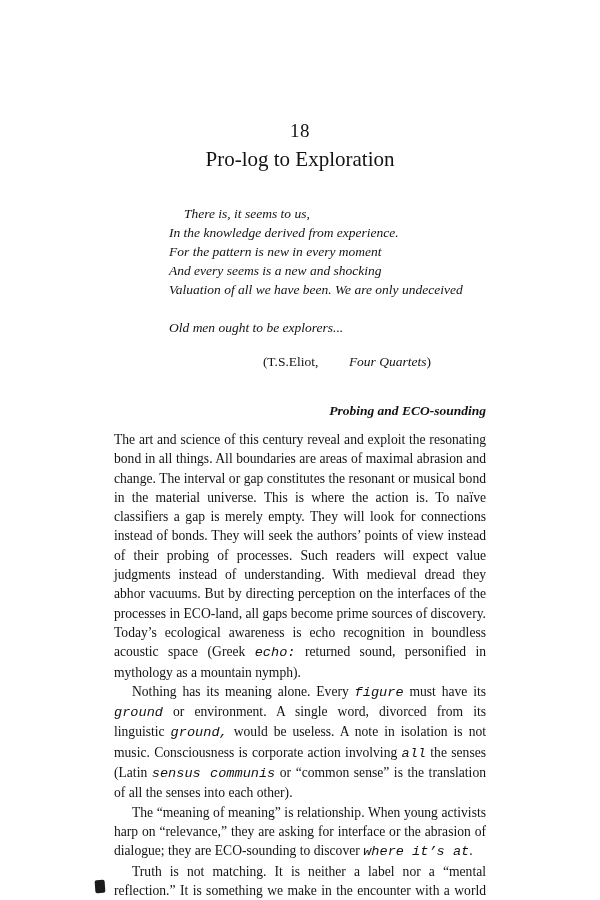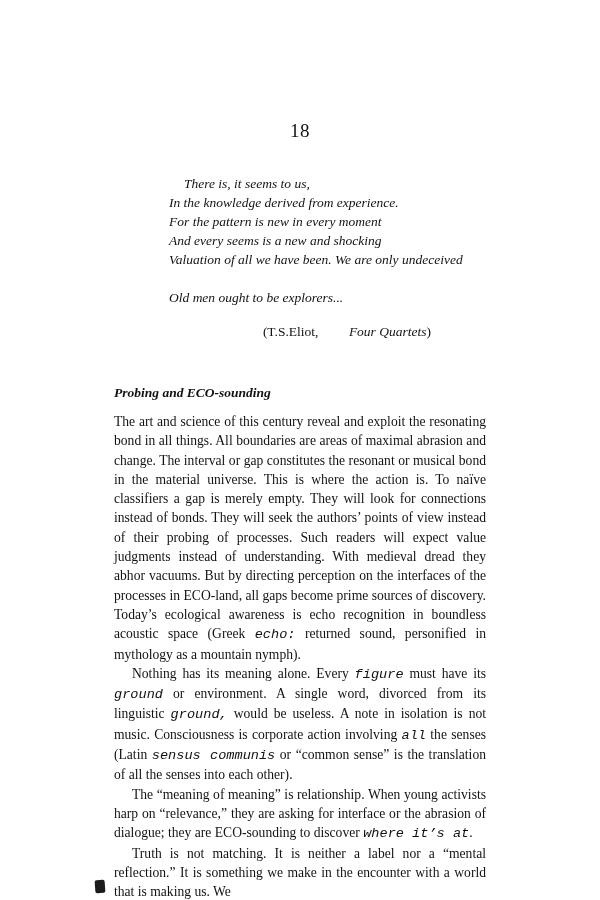--- a/index.html
+++ b/index.html
@@ -53,22 +53,22 @@
     padding-right: 55px;
     text-align: right;
     font-size: 13.5px;
     line-height: 19px;
   }
   .attribution .work {
     font-style: italic;
     margin-left: 27px;
   }
   .section-heading {
-    margin-top: 44px;
-    text-align: left;
+    margin-top: 32px;
+    text-align: right;
     font-weight: bold;
     font-style: italic;
     font-size: 13.5px;
   }
   .body-paragraphs {
     margin-top: 11px;
     font-size: 13.6px;
     line-height: 19.3px;
   }
   .body-paragraphs p {
@@ -94,20 +94,21 @@
   }
 </style>
 </head>
 <body>
 
 <div class="page">
   <div class="content">
 
     <div class="chapter-number">18</div>
 
+    <div class="chapter-title">Pro-log to Exploration</div>
 
     <div class="poem">
         <div class="poem-line first">There is, it seems to us,</div>
         <div class="poem-line">In the knowledge derived from experience.</div>
         <div class="poem-line">For the pattern is new in every moment</div>
         <div class="poem-line">And every seems is a new and shocking</div>
         <div class="poem-line">Valuation of all we have been. We are only undeceived</div>
       </div>
 
     <div class="poem-closing">Old men ought to be explorers...</div>

